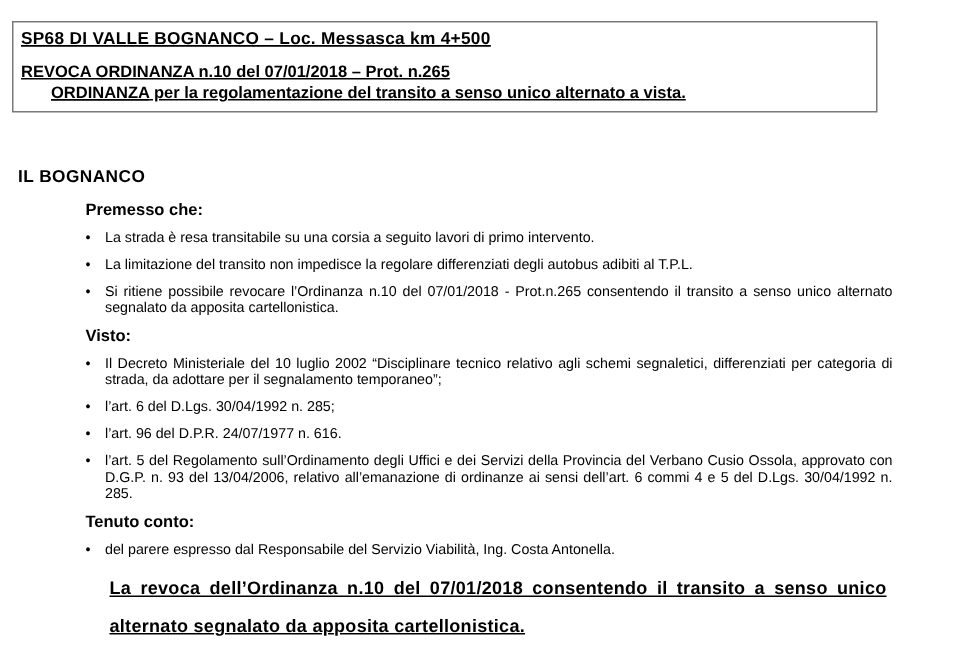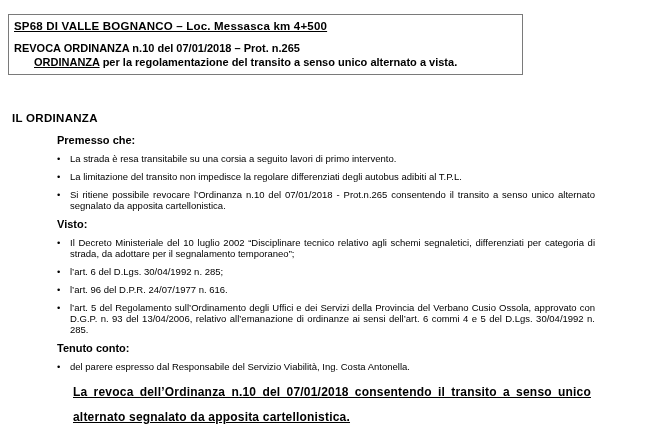--- a/index.html
+++ b/index.html
@@ -11,24 +11,25 @@
     font-family: "Liberation Sans", sans-serif;
     overflow: hidden;
     position: relative;
   }
   .doc { position: absolute; inset: 0; }
 
   
   .header-box {
     box-sizing: border-box;
     margin: 14px 0 0 8px;
-    width: 515px;
+    width: 577px;
     border: 1px solid var(--border, #7a7a7a);
     padding: 5px 8px 5px 5px;
     background: var(--bg, #ffffff);
+    text-decoration: underline;
   }
   .hb-title {
     font-size: 11.5px;
     font-weight: bold;
     line-height: 13px;
     text-decoration: underline;
     margin: 0 0 8px 0;
     letter-spacing: 0.2px;
   }
   .hb-sub {
@@ -102,21 +103,21 @@
 <body>
 
 <div class="doc">
 
   <div class="header-box">
     <p class="hb-title">SP68 DI VALLE BOGNANCO – Loc. Messasca km 4+500</p>
     <p class="hb-sub">REVOCA ORDINANZA n.10 del 07/01/2018 – Prot. n.265</p>
     <p class="hb-line3"><span class="u">ORDINANZA</span><span> per la regolamentazione del transito a senso unico alternato a vista.</span></p>
   </div>
 
-  <div class="role-heading">IL ORDINANZA</div>
+  <div class="role-heading">IL BOGNANCO</div>
 
   <div class="sections">
 
     <div class="section-heading first">Premesso che:</div>
     <div class="bullet-row">
       <span class="bullet-marker">•</span>
       <div class="bullet-text">La strada è resa transitabile su una corsia a seguito lavori di primo intervento.</div>
     </div>
     <div class="bullet-row">
       <span class="bullet-marker">•</span>

